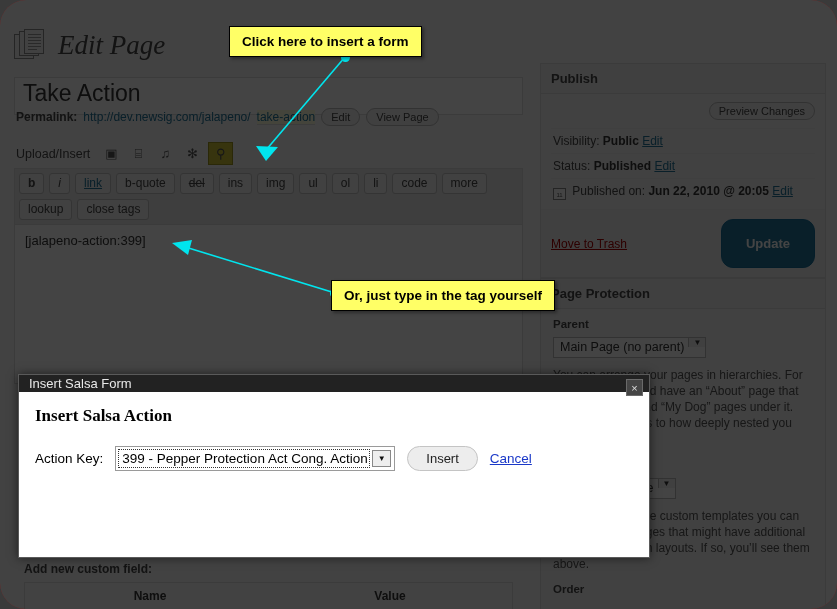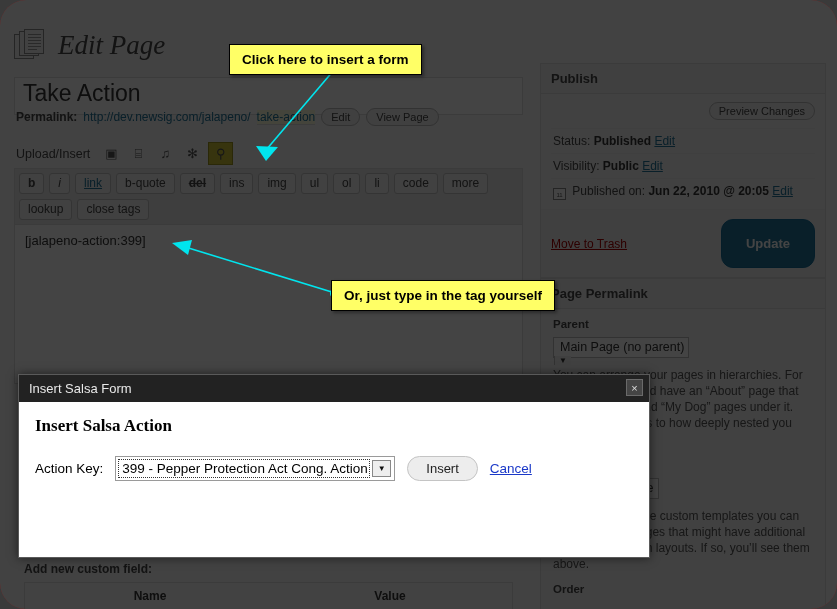--- a/index.html
+++ b/index.html
@@ -129,21 +129,21 @@
     background: #f4f4f4;
     border-radius: 3px;
     font-size: 12px;
     color: #464646;
     padding: 2px 8px;
     line-height: 15px;
   }
   .qt.b { font-weight: bold; }
   .qt.i { font-style: italic; }
   .qt.lnk { color: #21759b; text-decoration: underline; }
-  .qt.del { text-decoration: line-through; font-weight: bold; }
+  .qt.del { text-decoration: line-through; }
   
   .editor-area {
     position: absolute; left: 14px; top: 224px;
     width: 509px; height: 160px;
     background: #fff;
     border: 1px solid #dfdfdf;
     padding: 8px 10px;
     font-size: 13px;
     color: #333;
     font-family: "Liberation Sans", sans-serif;
@@ -218,21 +218,20 @@
     padding: 16px 24px;
   }
   #attrs-box { top: 278px; }
   .attr-inner { padding: 9px 12px 12px 12px; }
   .attr-label { font-size: 11.5px; font-weight: bold; color: #464646; margin-bottom: 7px; }
   .fake-select {
     display: inline-flex; align-items: flex-start;
     border: 1px solid #bbb; background: #fff;
     font-size: 12.5px; color: #333;
     height: 21px;
-    flex-direction: column;
   }
   .fake-select .fs-text { padding: 2px 4px 2px 6px; white-space: nowrap; }
   .fake-select .fs-arrow {
     width: 17px; border-left: 1px solid #bbb;
     background: #f0f0f0;
     display: flex; align-items: center; justify-content: center;
     font-size: 8px; color: #333;
   }
   .attr-help {
     font-size: 12px; color: #555; line-height: 16px; margin-top: 9px;
@@ -243,37 +242,37 @@
     position: absolute;
     background: #ffff66;
     border: 1px solid #000;
     color: #000;
     font-weight: bold;
     font-size: 13.5px;
     padding: 7px 12px;
     white-space: nowrap;
     box-shadow: 2px 2px 3px rgba(0,0,0,.35);
   }
-  #callout-form { left: 229px; top: 26px; margin-top: 18px; }
+  #callout-form { left: 229px; top: 26px; }
   #callout-tag  { left: 331px; top: 280px; }
   .dot {
     position: absolute; width: 9px; height: 9px;
     border-radius: 50%; background: #00e5ee;
   }
   
   #modal {
     position: absolute;
     left: 18px; top: 374px;
     width: 632px; height: 184px;
     background: #fff;
     border: 1px solid #5a5a5a;
     box-shadow: 0 0 9px rgba(0,0,0,.55);
   }
   #modal .m-title {
-    height: 27px;
+    height: 17px;
     background: #222;
     color: #e8e8e8;
     font-size: 13px;
     display: flex; align-items: center;
     padding: 0 10px;
     position: relative;
   }
   #modal .m-close {
     position: absolute; right: 6px; top: 4px;
     width: 17px; height: 17px;
@@ -400,44 +399,44 @@
       </div>
     </div>
 
     <div class="side-box" id="publish-box">
       <div class="bh">Publish</div>
       <div class="pub-inner">
         <div class="pub-preview-row">
           <span class="sm-btn">Preview Changes</span>
         </div>
         <div class="pub-line">
-          <span>Status:</span>
-          <b>Published</b>
+          <span>Visibility:</span>
+          <b>Public</b>
           <span class="pub-link">Edit</span>
         </div>
         <div class="pub-line">
-          <span>Visibility:</span>
-          <b>Public</b>
+          <span>Status:</span>
+          <b>Published</b>
           <span class="pub-link">Edit</span>
         </div>
         <div class="pub-line">
           <span class="cal-icon">11</span>
           <span>Published on:</span>
           <b>Jun 22, 2010 @ 20:05</b>
           <span class="pub-link">Edit</span>
         </div>
       </div>
       <div class="pub-footer">
         <span class="trash-link">Move to Trash</span>
         <span class="update-btn">Update</span>
       </div>
     </div>
 
     <div class="side-box" id="attrs-box">
-      <div class="bh">Page Permalink</div>
+      <div class="bh">Page Protection</div>
       <div class="attr-inner">
         <div class="attr-label">Parent</div>
         <span class="fake-select">
           <span class="fs-text">Main Page (no parent)</span>
           <span class="fs-arrow">▼</span>
         </span>
         <div class="attr-help">You can arrange your pages in hierarchies. For example, you could have an “About” page that has “Life Story” and “My Dog” pages under it. There are no limits to how deeply nested you can make pages.</div>
         <div class="attr-label" style="margin-top:12px">Template</div>
         <span class="fake-select">
           <span class="fs-text">Default Template</span>

